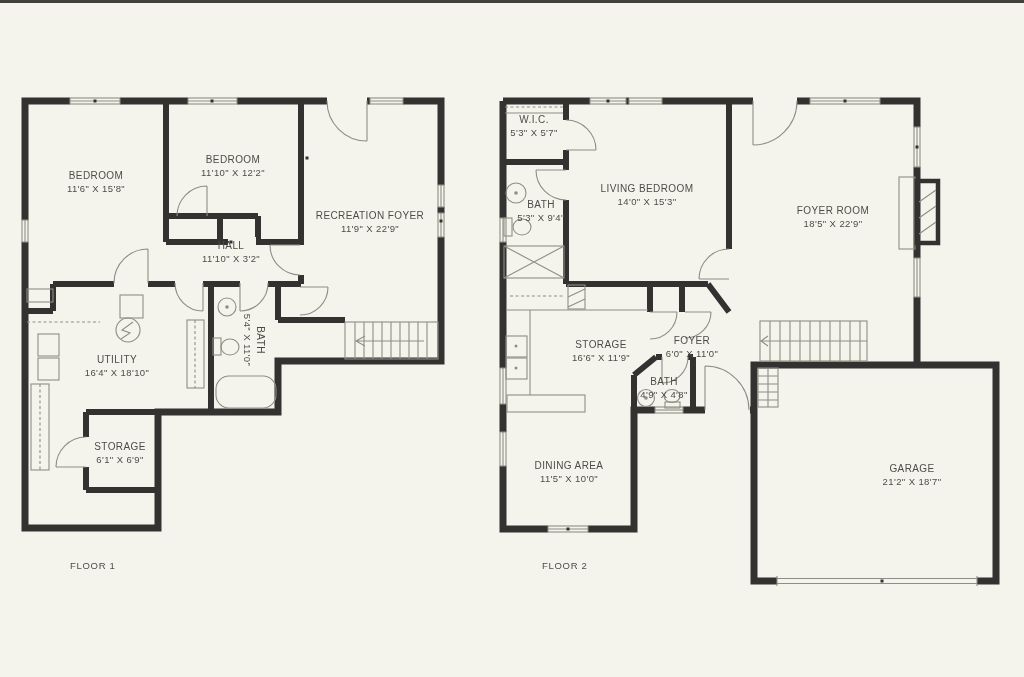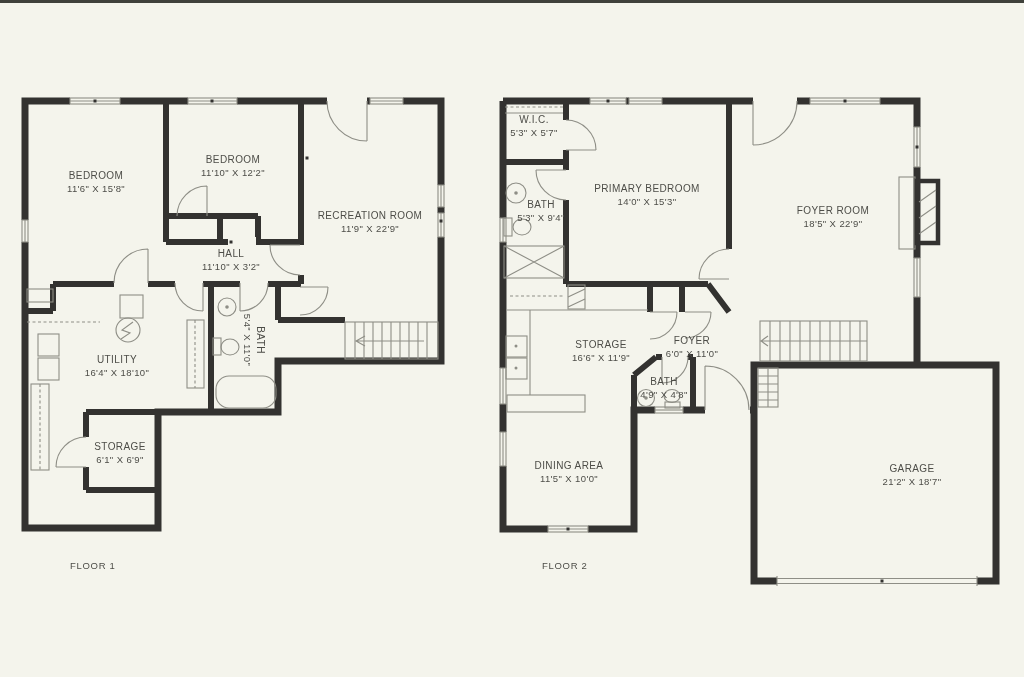--- a/index.html
+++ b/index.html
@@ -242,24 +242,24 @@
 
   <div class="rlabel" style="left:96px;top:182px">
     <div class="nm">BEDROOM</div>
     <div class="dm">11'6" X 15'8"</div>
   </div>
   <div class="rlabel" style="left:233px;top:166px">
     <div class="nm">BEDROOM</div>
     <div class="dm">11'10" X 12'2"</div>
   </div>
   <div class="rlabel" style="left:370px;top:222px">
-    <div class="nm">RECREATION ROOM</div>
+    <div class="nm">RECREATION FOYER</div>
     <div class="dm">11'9" X 22'9"</div>
   </div>
-  <div class="rlabel" style="left:231px;top:260px">
+  <div class="rlabel" style="left:231px;top:252px">
     <div class="nm">HALL</div>
     <div class="dm">11'10" X 3'2"</div>
   </div>
   <div class="rlabel rot" style="left:253px;top:340px">
     <div class="nm">BATH</div>
     <div class="dm">5'4" X 11'0"</div>
   </div>
   <div class="rlabel" style="left:117px;top:366px">
     <div class="nm">UTILITY</div>
     <div class="dm">16'4" X 18'10"</div>
@@ -271,21 +271,21 @@
 
   <div class="rlabel" style="left:534px;top:126px">
     <div class="nm">W.I.C.</div>
     <div class="dm">5'3" X 5'7"</div>
   </div>
   <div class="rlabel" style="left:541px;top:211px">
     <div class="nm">BATH</div>
     <div class="dm">5'3" X 9'4"</div>
   </div>
   <div class="rlabel" style="left:647px;top:195px">
-    <div class="nm">PRIMARY BEDROOM</div>
+    <div class="nm">LIVING BEDROOM</div>
     <div class="dm">14'0" X 15'3"</div>
   </div>
   <div class="rlabel" style="left:833px;top:217px">
     <div class="nm">FOYER ROOM</div>
     <div class="dm">18'5" X 22'9"</div>
   </div>
   <div class="rlabel" style="left:601px;top:351px">
     <div class="nm">STORAGE</div>
     <div class="dm">16'6" X 11'9"</div>
   </div>

